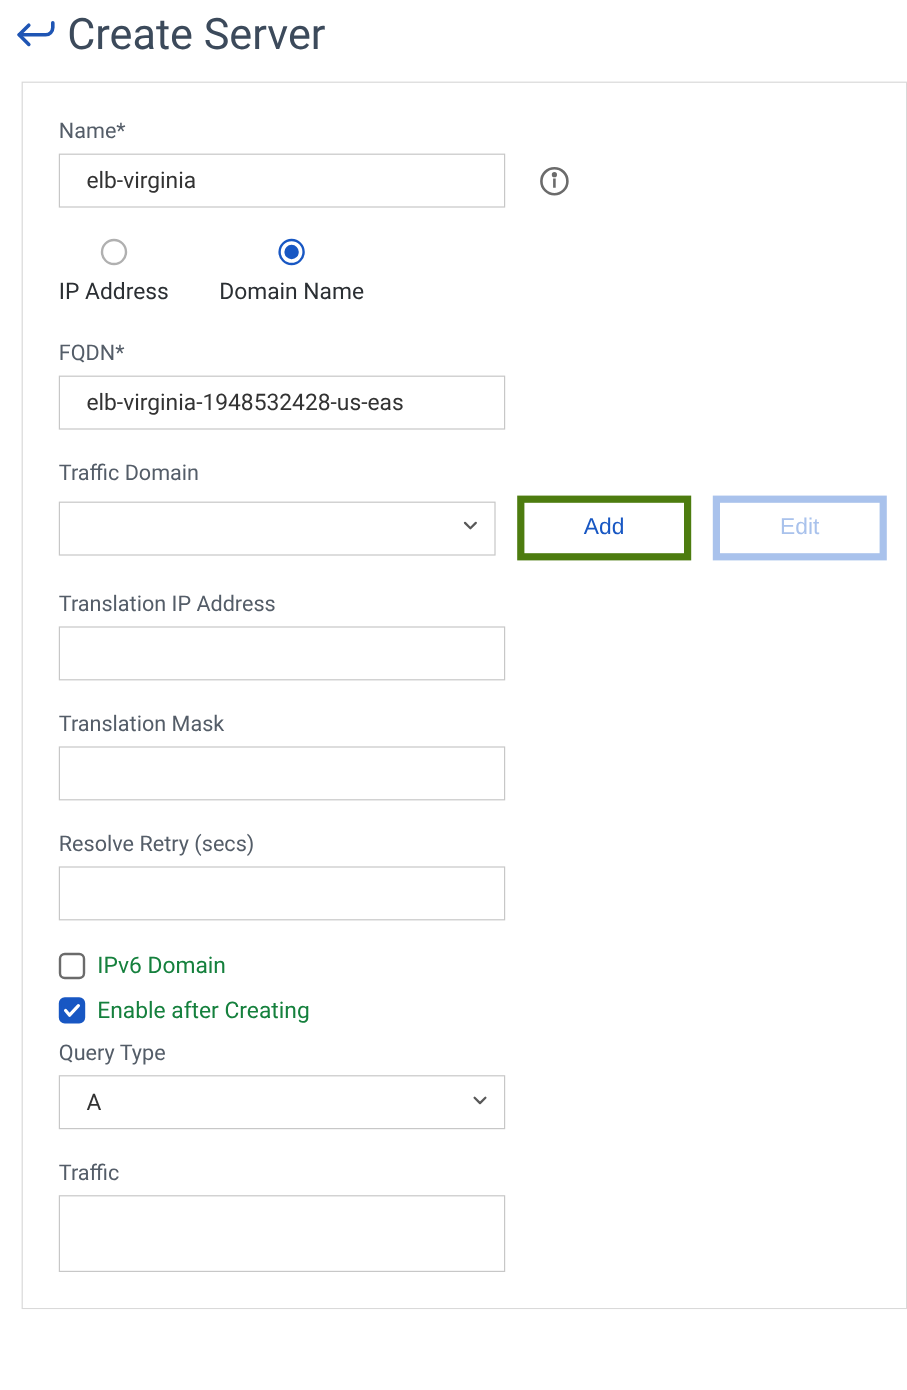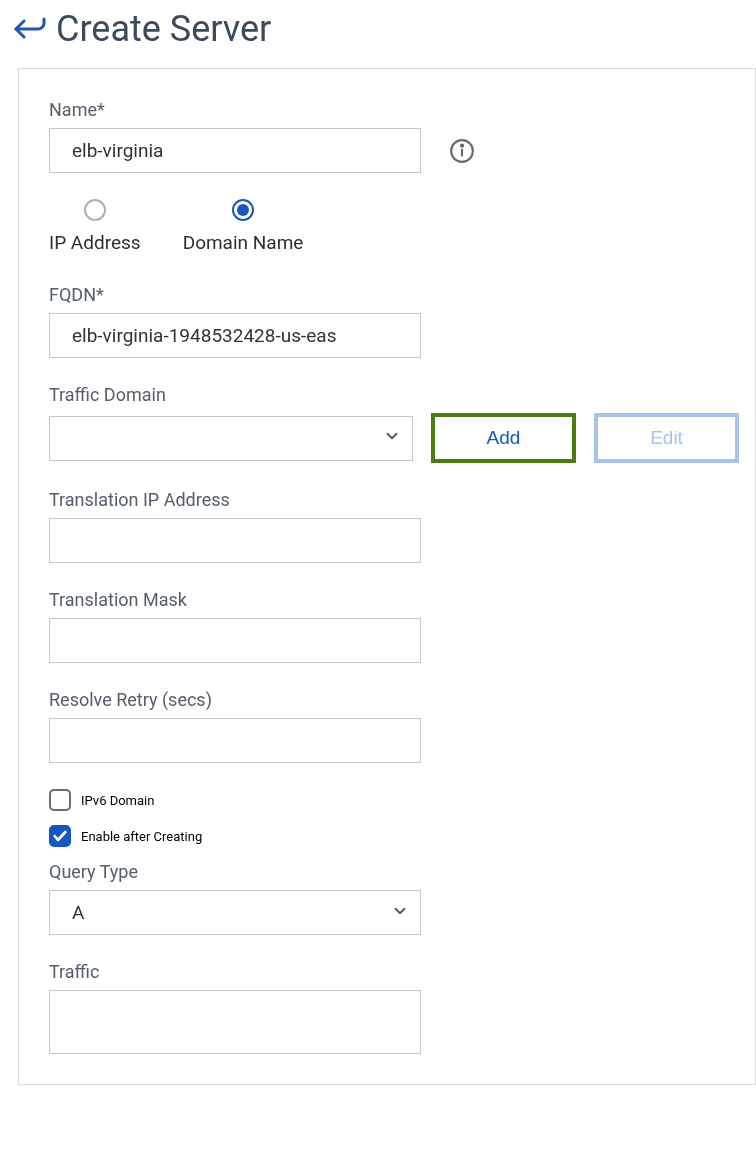--- a/index.html
+++ b/index.html
@@ -113,21 +113,21 @@
     transform: translateY(-50%);
     pointer-events: none;
     color: #595959;
   }
   .traffic-row {
     display: flex;
     align-items: center;
     gap: 18px;
   }
   .btn-outline {
-    border: 4px solid #4d7c0f;
+    border: 6px solid #4d7c0f;
     color: #1857c3;
     background: #fff;
     font-size: 19px;
     padding: 10px 0;
     width: 148px;
     text-align: center;
     cursor: pointer;
   }
   .btn-outline.disabled {
     border-color: #a9c2ec;
@@ -148,21 +148,21 @@
     border-radius: 5px;
     display: flex;
     align-items: center;
     justify-content: center;
   }
   .checkbox-box.checked {
     background: #1857c3;
     border-color: #1857c3;
     color: #fff;
   }
-  .checkbox-label { font-size: 13px; color: #000000; }
+  .checkbox-label { font-size: 19px; color: #15803d; }
   .footer {
     background: #f1f1f1;
     margin: 20px -30px 0 -30px;
     padding: 20px 30px;
     display: flex;
     gap: 18px;
   }
   .btn-primary {
     background: #1857c3;
     color: #fff;

